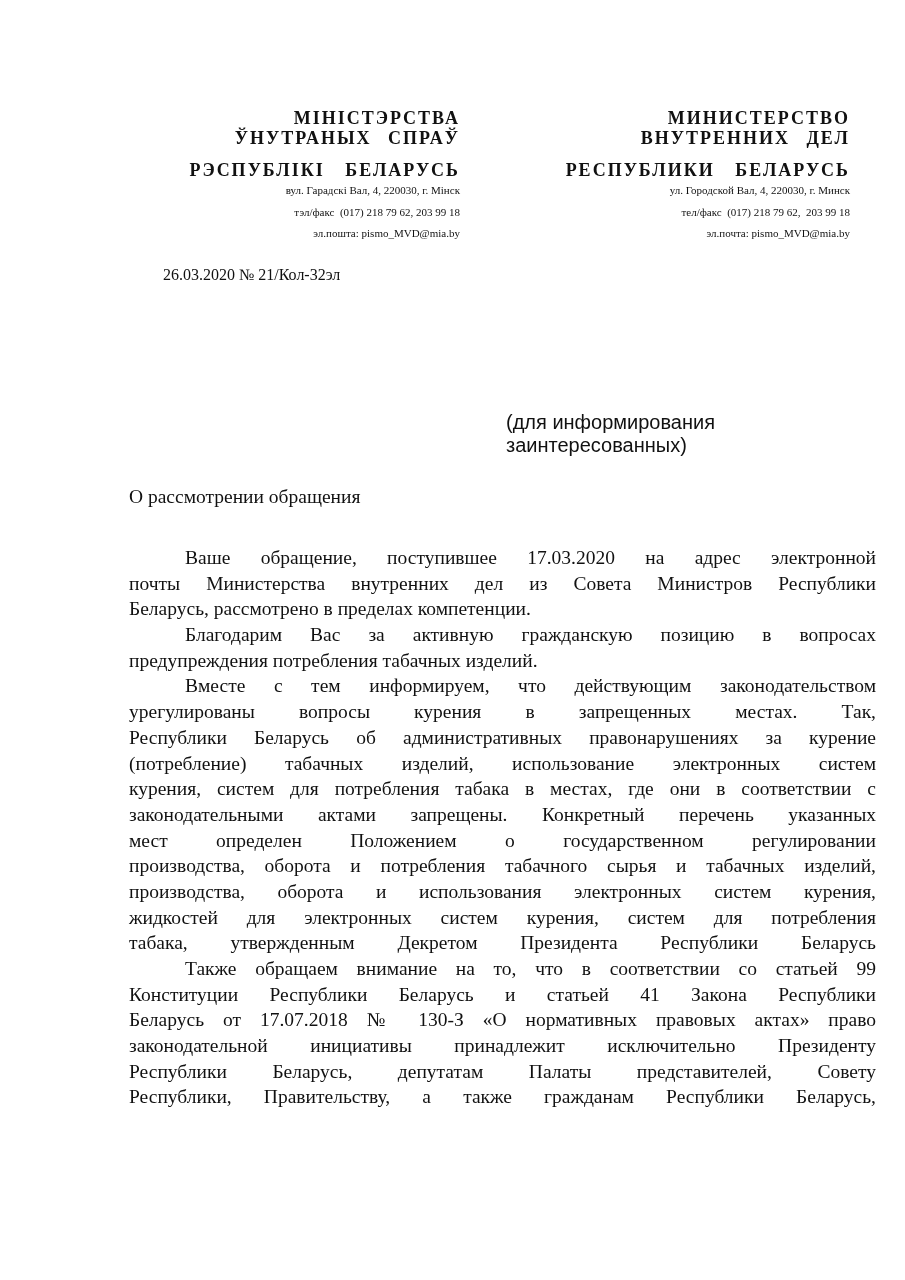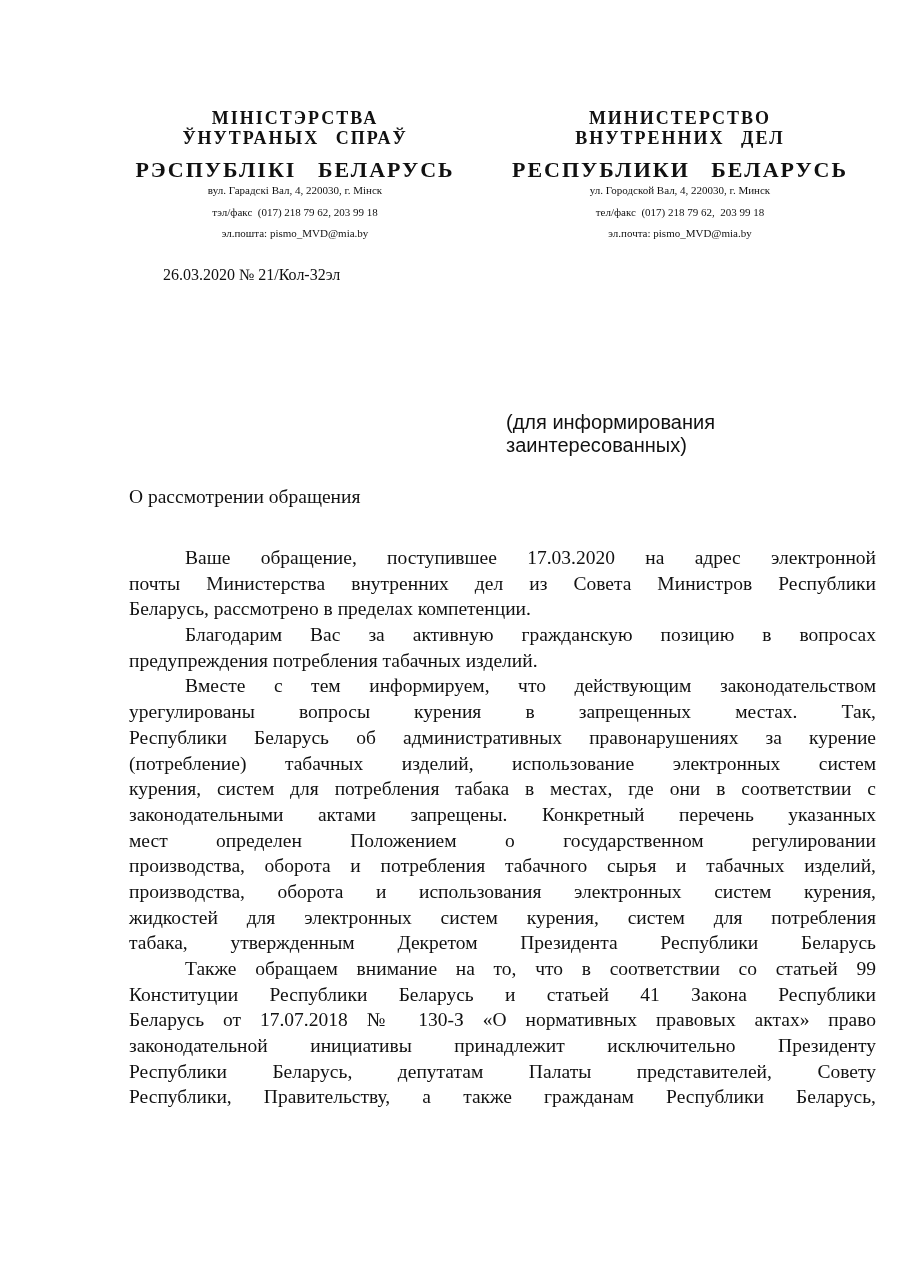--- a/index.html
+++ b/index.html
@@ -1,21 +1,21 @@
 <!DOCTYPE html>
 <html><head>
   <meta charset="utf-8">
   <style>
     html, body { margin: 0; padding: 0; background: #ffffff; }
     body { width: 905px; height: 1280px; position: relative; overflow: hidden; color: #111; font-family: "Liberation Serif", serif; }
-    .hdr { position: absolute; text-align: center; }
+    .hdr { position: absolute; text-align: right; }
     .hdr-be { left: 130px; top: 108px; width: 330px; }
     .hdr-ru { left: 510px; top: 108px; width: 340px; }
     .org1 { font-weight: bold; font-size: 18px; letter-spacing: 2px; line-height: 20px; word-spacing: 10px; }
-    .org2 { font-weight: bold; font-size: 22px; letter-spacing: 2px; line-height: 20px; margin-top: 12px; word-spacing: 14px; }
+    .org2 { font-weight: bold; font-size: 18px; letter-spacing: 2px; line-height: 20px; margin-top: 12px; word-spacing: 14px; }
     .contact { font-size: 11px; line-height: 21.5px; }
     .regnum { position: absolute; left: 149px; top: 266px; font-size: 16px; margin-left: 14px; }
     .addressee { position: absolute; left: 506px; top: 411px; font-family: "Liberation Sans", sans-serif; font-size: 20px; line-height: 23px; }
     .subject { position: absolute; left: 129px; top: 486px; font-size: 19.5px; }
     .body { position: absolute; left: 129px; width: 747px; top: 545px; font-size: 19.5px; }
     .ln { height: 25.7px; line-height: 25.7px; text-align: justify; text-align-last: justify; white-space: nowrap; }
     .ln.last { text-align-last: left; }
     .ln.ind { padding-left: 56px; }
   </style>
 </head>

